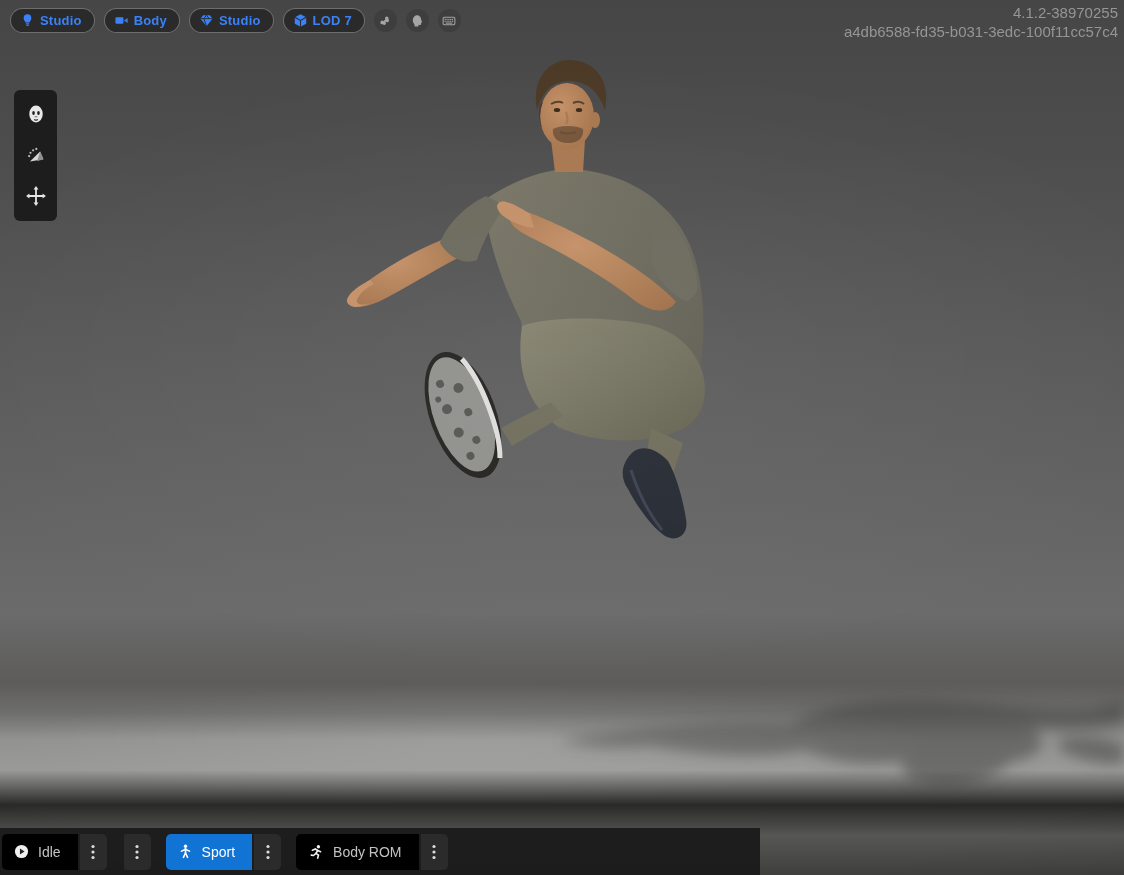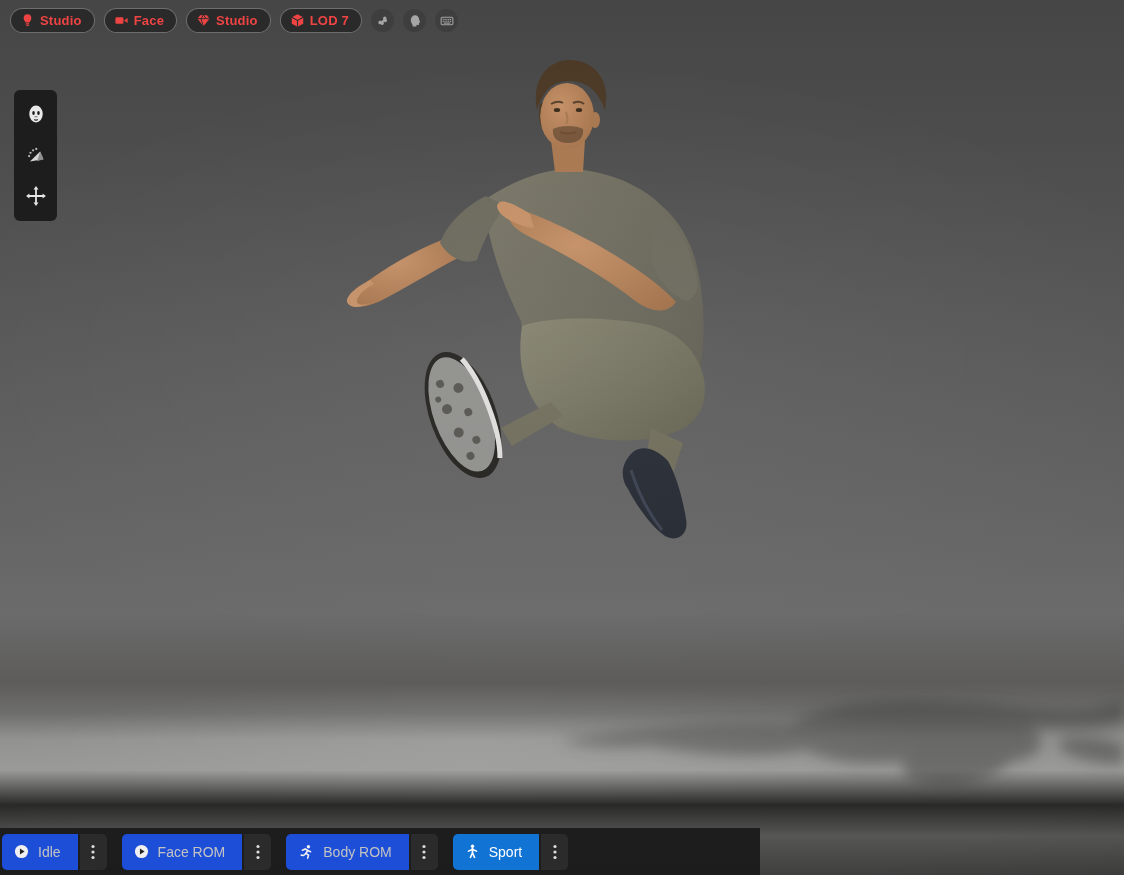--- a/index.html
+++ b/index.html
@@ -17,40 +17,40 @@
       radial-gradient(90% 55% at 50% 42%, rgba(255,255,255,0.055), rgba(255,255,255,0) 65%),
       radial-gradient(55% 9% at 42% 85%, rgba(255,255,255,0.10), rgba(255,255,255,0) 75%),
       radial-gradient(130% 95% at 50% 45%, rgba(0,0,0,0) 60%, rgba(0,0,0,0.20) 100%);
   }
   .scene-svg{position:absolute;inset:0;}
 
   
   .top-toolbar{position:absolute;top:8px;left:10px;display:flex;align-items:center;gap:9px;}
   .pill{height:25px;display:flex;align-items:center;gap:5px;padding:0 12px 0 9px;
     border-radius:13px;background:rgba(40,40,40,.92);border:1px solid rgba(165,165,165,.55);
-    color:#ef4444;font-size:13px;font-weight:bold;letter-spacing:.2px;cursor:pointer;}
+    color:#3b82f6;font-size:13px;font-weight:bold;letter-spacing:.2px;cursor:pointer;}
   .pill svg{flex:0 0 auto;}
   .round-btn{width:23px;height:23px;border-radius:50%;background:rgba(62,62,62,.95);
     display:flex;align-items:center;justify-content:center;color:#a5a5a5;cursor:pointer;border:none;}
 
   
   .build-info{position:absolute;top:3px;right:6px;text-align:right;color:#959595;
     font-size:15px;line-height:19px;}
 
   
   .side-toolbar{position:absolute;left:14px;top:90px;width:43px;padding:11px 0 12px;
     background:#1d1d1d;border-radius:6px;display:flex;flex-direction:column;align-items:center;gap:15px;}
   .side-btn{width:26px;height:26px;display:flex;align-items:center;justify-content:center;
     background:none;border:none;color:#e6e6e6;cursor:pointer;}
 
   
   .bottom-bar{position:absolute;left:0;bottom:0;width:760px;height:47px;
     background:rgba(27,27,27,.96);display:flex;align-items:center;gap:15px;padding-left:2px;}
   .tab-group{display:flex;height:36px;border-radius:5px;overflow:hidden;flex:0 0 auto;}
-  .tab-pill{display:flex;align-items:center;gap:9px;padding:0 17px 0 12px;background:#1d4ed8;
+  .tab-pill{display:flex;align-items:center;gap:9px;padding:0 17px 0 12px;background:#000000;
     color:#c3c3c3;font-size:14px;border:none;cursor:pointer;white-space:nowrap;}
   .tab-pill .tab-icon{display:flex;color:#e8e8e8;}
   .tab-group.selected .tab-pill{background:var(--accent,#1173d4);color:#fff;}
   .dots-btn{width:27px;margin-left:2px;background:#2b2b2b;border:none;display:flex;
     align-items:center;justify-content:center;color:#dcdcdc;cursor:pointer;}
 </style>
 </head>
 <body>
 
 <div class="viewport">
@@ -151,21 +151,21 @@
       <span>Studio</span>
     </button>
 
     <button class="pill">
       <span style="display:flex">
         <svg width="15" height="15" viewBox="0 0 16 16" fill="currentColor">
             <rect x="1.5" y="4.6" width="8.6" height="6.8" rx="1.4"></rect>
             <path d="M10.8 8l3.7-2.6v5.2z"></path>
           </svg>
       </span>
-      <span>Face</span>
+      <span>Body</span>
     </button>
 
     <button class="pill">
       <span style="display:flex">
         <svg width="15" height="15" viewBox="0 0 16 16">
             <path fill="currentColor" d="M8 14.2 1.6 6 4.3 2.3h7.4L14.4 6Z"></path>
             <path d="M1.6 6h12.8M8 14.2 5.2 6 8 2.3 10.8 6" stroke="#2b2b2b" stroke-width="1" fill="none"></path>
           </svg>
       </span>
       <span>Studio</span>
@@ -218,20 +218,24 @@
               <rect x="7.2" y="7.7" width="1.3" height="1.3"></rect>
               <rect x="9.3" y="7.7" width="1.3" height="1.3"></rect>
               <rect x="11.4" y="7.7" width="1.3" height="1.3"></rect>
               <rect x="4.2" y="9.8" width="7.6" height="1.2"></rect>
             </g>
           </svg>
       </span>
     </button>
   </div>
 
+  <div class="build-info">
+    <div>4.1.2-38970255</div>
+    <div>a4db6588-fd35-b031-3edc-100f11cc57c4</div>
+  </div>
 
   <div class="side-toolbar">
     <button class="side-btn">
       <span style="display:flex">
         <svg width="22" height="22" viewBox="0 0 16 16">
             <ellipse cx="8" cy="8" rx="4.9" ry="6.2" fill="#e9e9e9"></ellipse>
             <ellipse cx="6.2" cy="7.3" rx=".95" ry="1.5" fill="#1d1d1d"></ellipse>
             <ellipse cx="9.8" cy="7.3" rx=".95" ry="1.5" fill="#1d1d1d"></ellipse>
             <circle cx="7.4" cy="10" r=".4" fill="#1d1d1d"></circle>
             <circle cx="8.6" cy="10" r=".4" fill="#1d1d1d"></circle>
@@ -280,54 +284,20 @@
           <svg width="4" height="16" viewBox="0 0 4 16" fill="currentColor">
               <circle cx="2" cy="2.5" r="1.6"></circle>
               <circle cx="2" cy="8" r="1.6"></circle>
               <circle cx="2" cy="13.5" r="1.6"></circle>
             </svg>
         </span>
       </button>
     </div>
 
     <div class="tab-group">
-      <button class="tab-pill">
-        <span class="tab-icon">
-          <svg width="15" height="15" viewBox="0 0 16 16">
-              <circle cx="8" cy="8" r="7" fill="#f0f0f0"></circle>
-              <path d="M6.3 4.9l5 3.1-5 3.1z" fill="#232323"></path>
-            </svg>
-        </span>
-        <span>Face ROM</span>
-      </button>
-      <button class="dots-btn">
-        <span style="display:flex">
-          <svg width="4" height="16" viewBox="0 0 4 16" fill="currentColor">
-              <circle cx="2" cy="2.5" r="1.6"></circle>
-              <circle cx="2" cy="8" r="1.6"></circle>
-              <circle cx="2" cy="13.5" r="1.6"></circle>
-            </svg>
-        </span>
-      </button>
-    </div>
-
-    <div class="tab-group">
-      <button class="tab-pill">
-        <span class="tab-icon">
-          <svg width="16" height="16" viewBox="0 0 16 16">
-              <circle cx="10.4" cy="2.7" r="1.7" fill="#f0f0f0"></circle>
-              <g stroke="#f0f0f0" stroke-width="1.6" fill="none" stroke-linecap="round">
-                <path d="M4.4 6.2 7.3 5l2.4 1.5 2.9 1.2"></path>
-                <path d="M9.7 6.5 8 9.3l2.5 1.8-.8 3"></path>
-                <path d="M8 9.3 5.5 11.5l-2.2-.4"></path>
-              </g>
-            </svg>
-        </span>
-        <span>Body ROM</span>
-      </button>
       <button class="dots-btn">
         <span style="display:flex">
           <svg width="4" height="16" viewBox="0 0 4 16" fill="currentColor">
               <circle cx="2" cy="2.5" r="1.6"></circle>
               <circle cx="2" cy="8" r="1.6"></circle>
               <circle cx="2" cy="13.5" r="1.6"></circle>
             </svg>
         </span>
       </button>
     </div>
@@ -351,15 +321,40 @@
         <span style="display:flex">
           <svg width="4" height="16" viewBox="0 0 4 16" fill="currentColor">
               <circle cx="2" cy="2.5" r="1.6"></circle>
               <circle cx="2" cy="8" r="1.6"></circle>
               <circle cx="2" cy="13.5" r="1.6"></circle>
             </svg>
         </span>
       </button>
     </div>
 
+    <div class="tab-group">
+      <button class="tab-pill">
+        <span class="tab-icon">
+          <svg width="16" height="16" viewBox="0 0 16 16">
+              <circle cx="10.4" cy="2.7" r="1.7" fill="#f0f0f0"></circle>
+              <g stroke="#f0f0f0" stroke-width="1.6" fill="none" stroke-linecap="round">
+                <path d="M4.4 6.2 7.3 5l2.4 1.5 2.9 1.2"></path>
+                <path d="M9.7 6.5 8 9.3l2.5 1.8-.8 3"></path>
+                <path d="M8 9.3 5.5 11.5l-2.2-.4"></path>
+              </g>
+            </svg>
+        </span>
+        <span>Body ROM</span>
+      </button>
+      <button class="dots-btn">
+        <span style="display:flex">
+          <svg width="4" height="16" viewBox="0 0 4 16" fill="currentColor">
+              <circle cx="2" cy="2.5" r="1.6"></circle>
+              <circle cx="2" cy="8" r="1.6"></circle>
+              <circle cx="2" cy="13.5" r="1.6"></circle>
+            </svg>
+        </span>
+      </button>
+    </div>
+
 
   </div>
 </div>
 
 </body></html>

